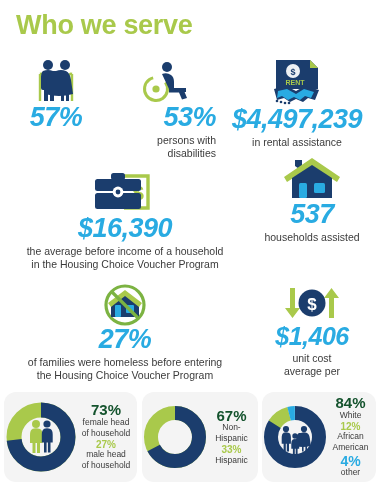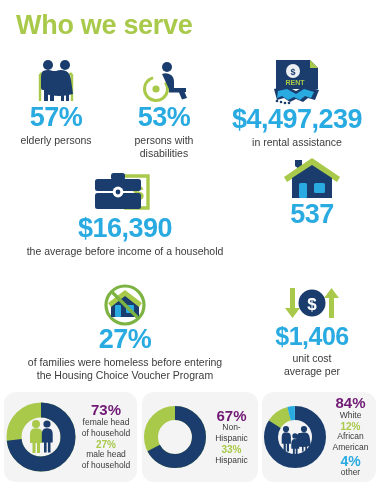--- a/index.html
+++ b/index.html
@@ -31,33 +31,34 @@
   }
 
   
   .stat { position: absolute; text-align: center; }
   .stat .icon { display:block; margin: 0 auto; }
   .num {
     color: #29ABE2;
     font-weight: bold;
     line-height: 1;
     letter-spacing: -0.5px;
+    font-style: italic;
   }
   .num.big { font-size: 27px; }
   .num.med { font-size: 25px; }
   .caption {
     color: #3B3B3B;
     font-size: 10.5px;
     line-height: 1.25;
     margin-top: 3px;
   }
 
   
   #stat-elderly  { left: 4px;   top: 58px;  width: 104px; }
-  #stat-disab    { left: 112px; top: 58px;  width: 104px; }
+  #stat-disab    { left: 112px; top: 58px;  width: 104px; text-align: right; }
   #stat-rental   { left: 218px; top: 58px;  width: 158px; }
 
   
   #stat-income   { left: 2px;   top: 170px; width: 246px; }
   #stat-house    { left: 248px; top: 156px; width: 128px; }
 
   
   #stat-homeless { left: 2px;   top: 284px; width: 246px; }
   #stat-unitcost { left: 248px; top: 284px; width: 128px; }
 
@@ -68,21 +69,21 @@
     align-items: center;
     background: #F4F4F4;
     border-radius: 12px;
   }
   #donut-card-gender { left: 4px;   top: 392px; width: 133px; height: 90px; }
   #donut-card-eth    { left: 142px; top: 392px; width: 116px; height: 90px; }
   #donut-card-race   { left: 262px; top: 392px; width: 114px; height: 90px; }
 
   .donut-legend { flex: 1; text-align: center; padding-right: 3px; }
   .legend-num { font-weight: bold; line-height: 1.05; }
-  .legend-num.navy { color: #701a75; font-size: 15px; }
+  .legend-num.navy { color: #14532d; font-size: 15px; }
   .legend-num.green { color: #A9C94B; font-size: 10px; }
   .legend-num.blue  { color: #29ABE2; font-size: 14px; }
   .legend-lbl {
     color: #3B3B3B;
     font-size: 8.5px;
     line-height: 1.15;
     margin-bottom: 1px;
   }
 
   svg { display: block; }
@@ -105,21 +106,20 @@
 
         <circle cx="44" cy="7" r="5" fill="#1B3D6D"></circle>
         <path d="M39 13 q5 -2 10 0 q4 1.5 4 7 l0 10 q0 2 -2 2 l-1 0 l0 11 l-4 0 l0 -11 l-2 0 l0 11 l-4 0 l0 -11 l-1 0 q-2 0 -2 -2 l0 -10 q0 -5.5 2 -7 z" fill="#1B3D6D"></path>
 
         <circle cx="61" cy="7" r="5" fill="#1B3D6D"></circle>
         <path d="M56 13 q5 -2 10 0 q4 2 5 9 l2 14 q-7 2 -14 2 q-7 0 -14 -2 l2 -14 q1 -7 5 -9 z" fill="#1B3D6D" transform="translate(-4,0)"></path>
         <path d="M57 36 l0 7 l3 0 l0 -7 z M62 36 l0 7 l3 0 l0 -7 z" fill="#1B3D6D"></path>
       </svg>
     </span>
     <div class="num big">57%</div>
-    <div class="caption">elderly persons</div>
   </div>
 
   <div class="stat" id="stat-disab">
     <span class="icon">
       <svg width="104" height="46" viewBox="0 0 104 46">
 
         <circle cx="44" cy="31" r="11.5" stroke="#A9C94B" stroke-width="3" fill="none" stroke-dasharray="58 20" transform="rotate(-35 44 31)"></circle>
         <circle cx="44" cy="31" r="3.6" fill="#A9C94B"></circle>
 
         <circle cx="55" cy="9" r="5" fill="#1B3D6D"></circle>
@@ -168,38 +168,40 @@
         <rect x="109" y="3" width="14" height="7" rx="2.5" fill="#1B3D6D"></rect>
         <rect x="93" y="9" width="46" height="12" rx="2.5" fill="#1B3D6D"></rect>
         <rect x="93" y="23" width="46" height="16" rx="2.5" fill="#1B3D6D"></rect>
         <circle cx="116" cy="22" r="5.4" fill="#ffffff"></circle>
         <circle cx="116" cy="22" r="2.4" fill="#1B3D6D"></circle>
       </svg>
     </span>
     <div class="num big">$16,390</div>
     <div class="caption">
       <div>the average before income of a household</div>
+      <div>in the Housing Choice Voucher Program</div>
     </div>
   </div>
 
   <div class="stat" id="stat-house">
     <span class="icon">
       <svg width="128" height="45" viewBox="0 0 128 45">
 
         <path d="M47 4 l7 0 l0 11 l-7 -5 z" fill="#1B3D6D"></path>
 
         <path d="M64 2 L92 21 L89 26 L64 10 L39 26 L36 21 Z" fill="#A9C94B"></path>
 
         <path d="M44 22 l20 -13 l20 13 l0 20 l-40 0 z" fill="#1B3D6D"></path>
         <rect x="51" y="27" width="8" height="15" rx="1.5" fill="#29ABE2"></rect>
         <rect x="66" y="27" width="11" height="10" rx="1.5" fill="#29ABE2"></rect>
       </svg>
     </span>
     <div class="num big">537</div>
     <div class="caption">
+      <div>households assisted</div>
     </div>
   </div>
 
   <div class="stat" id="stat-homeless">
     <span class="icon">
       <svg width="246" height="42" viewBox="0 0 246 42">
         <circle cx="123" cy="21" r="19" stroke="#7CB342" stroke-width="3.2" fill="none"></circle>
 
         <path d="M123 8 L137 18 L137 33 L109 33 L109 18 Z" fill="#1B3D6D"></path>
         <path d="M123 6 L140 19 L137 23 L123 12 L109 23 L106 19 Z" fill="#A9C94B"></path>

